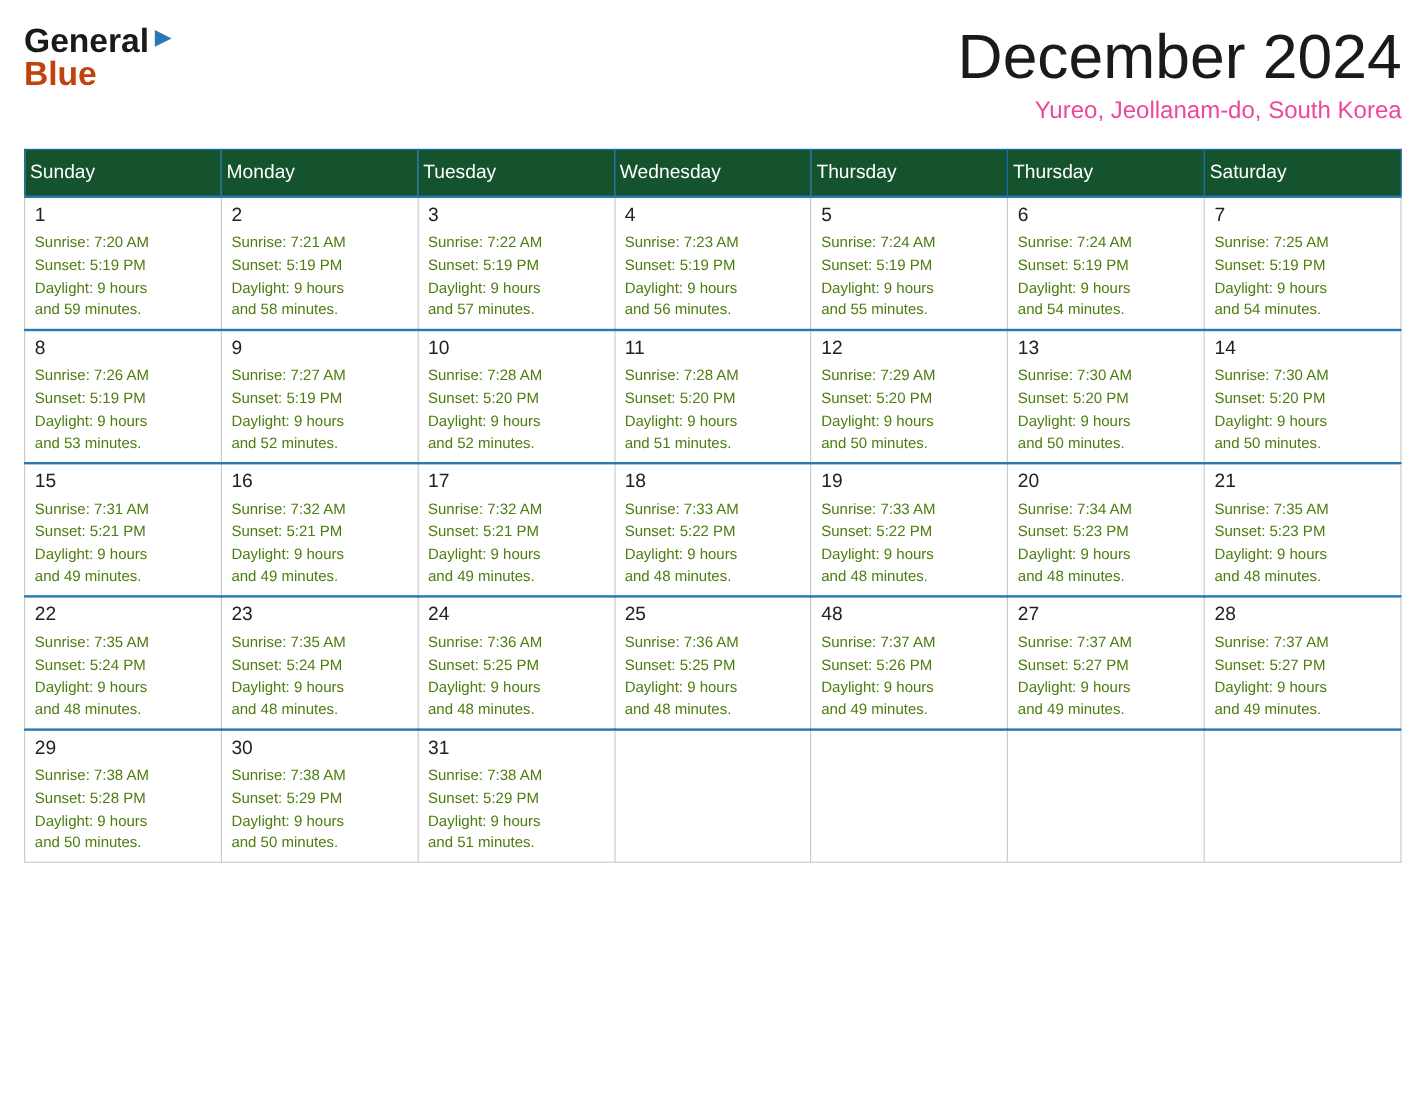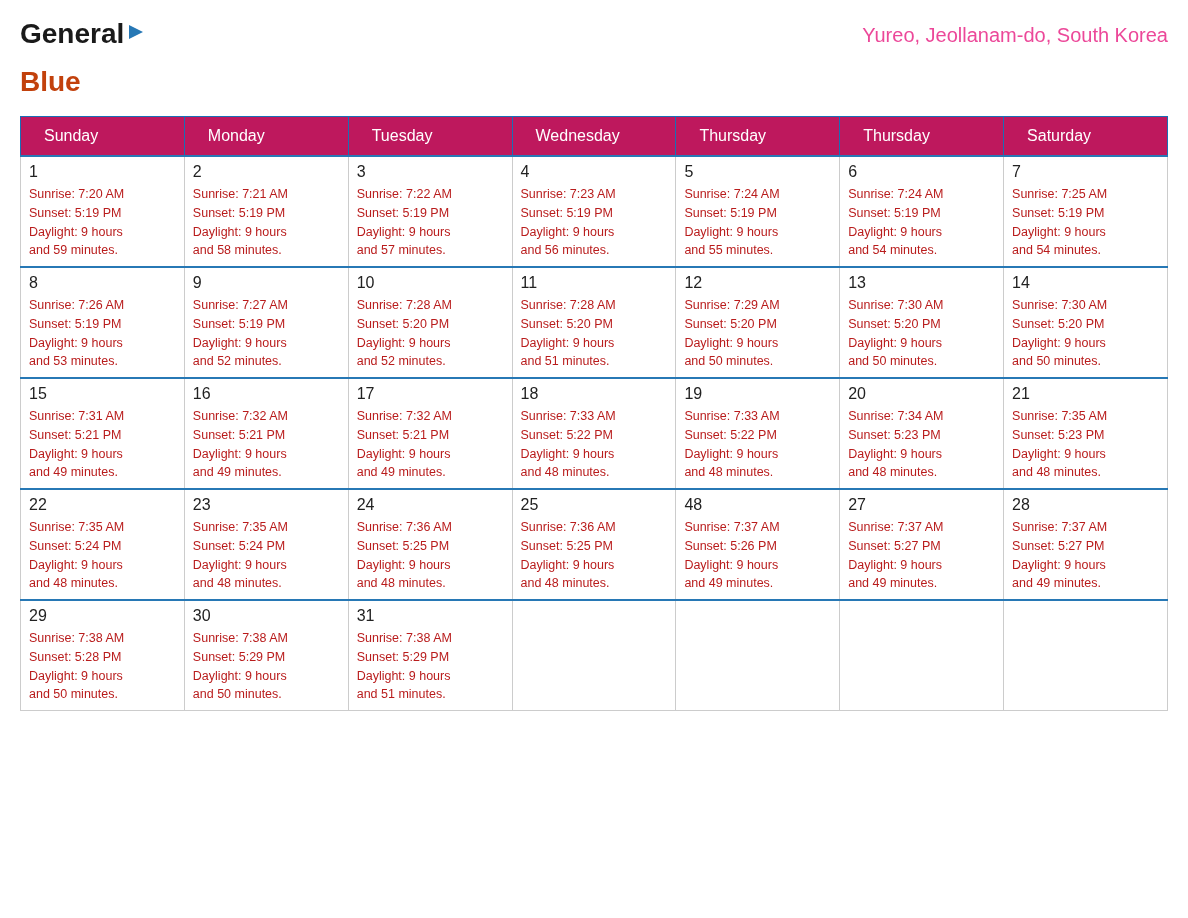--- a/index.html
+++ b/index.html
@@ -13,21 +13,20 @@
     .header {
       display: flex;
       justify-content: space-between;
       align-items: flex-start;
       margin-bottom: 20px;
     }
     .logo {
       display: flex;
       flex-direction: column;
       align-items: flex-start;
-      gap: 20px;
     }
     .logo-general {
       font-size: 28px;
       font-weight: bold;
       color: #1a1a1a;
       line-height: 1;
     }
     .logo-blue {
       font-size: 28px;
       font-weight: bold;
@@ -51,23 +50,23 @@
       font-size: 20px;
       color: #ec4899;
       margin-top: 4px;
     }
     .calendar {
       width: 100%;
       border-collapse: collapse;
       border: 1px solid #aaa;
     }
     .calendar th {
-      background-color: #be185d;
+      background-color: #14532d;
       color: #fff;
-      padding: 10px 23px;
+      padding: 10px 4px;
       font-size: 16px;
       font-weight: normal;
       text-align: left;
       border: 1px solid #1a6eb5;
     }
     .calendar td {
       vertical-align: top;
       padding: 6px 8px;
       border: 1px solid #ccc;
       font-size: 13px;
@@ -78,21 +77,21 @@
     }
     .calendar td .day-num {
       font-size: 16px;
       font-weight: normal;
       display: block;
       margin-bottom: 4px;
     }
     .calendar td .day-info {
       font-size: 12.5px;
       line-height: 1.5;
-      color: #b91c1c;
+      color: #4d7c0f;
     }
     .calendar tbody tr {
       border-top: 2px solid #2778b5;
     }
     .calendar tbody tr td {
       border-top: none;
     }
     .empty-cell {
       background: #fff;
     }
@@ -108,20 +107,21 @@
         <svg width="18" height="18" viewBox="0 0 18 18">
             <polygon points="2,2 16,9 2,16" fill="#2778b5"></polygon>
           </svg>
       </span>
     </div>
     <div>
       <span class="logo-blue">Blue</span>
     </div>
   </div>
   <div class="title-section">
+    <div class="month-title">December 2024</div>
     <div class="location">Yureo, Jeollanam-do, South Korea</div>
   </div>
 </div>
 
 <table class="calendar">
   <thead>
     <tr>
       <th>Sunday</th>
       <th>Monday</th>
       <th>Tuesday</th>

